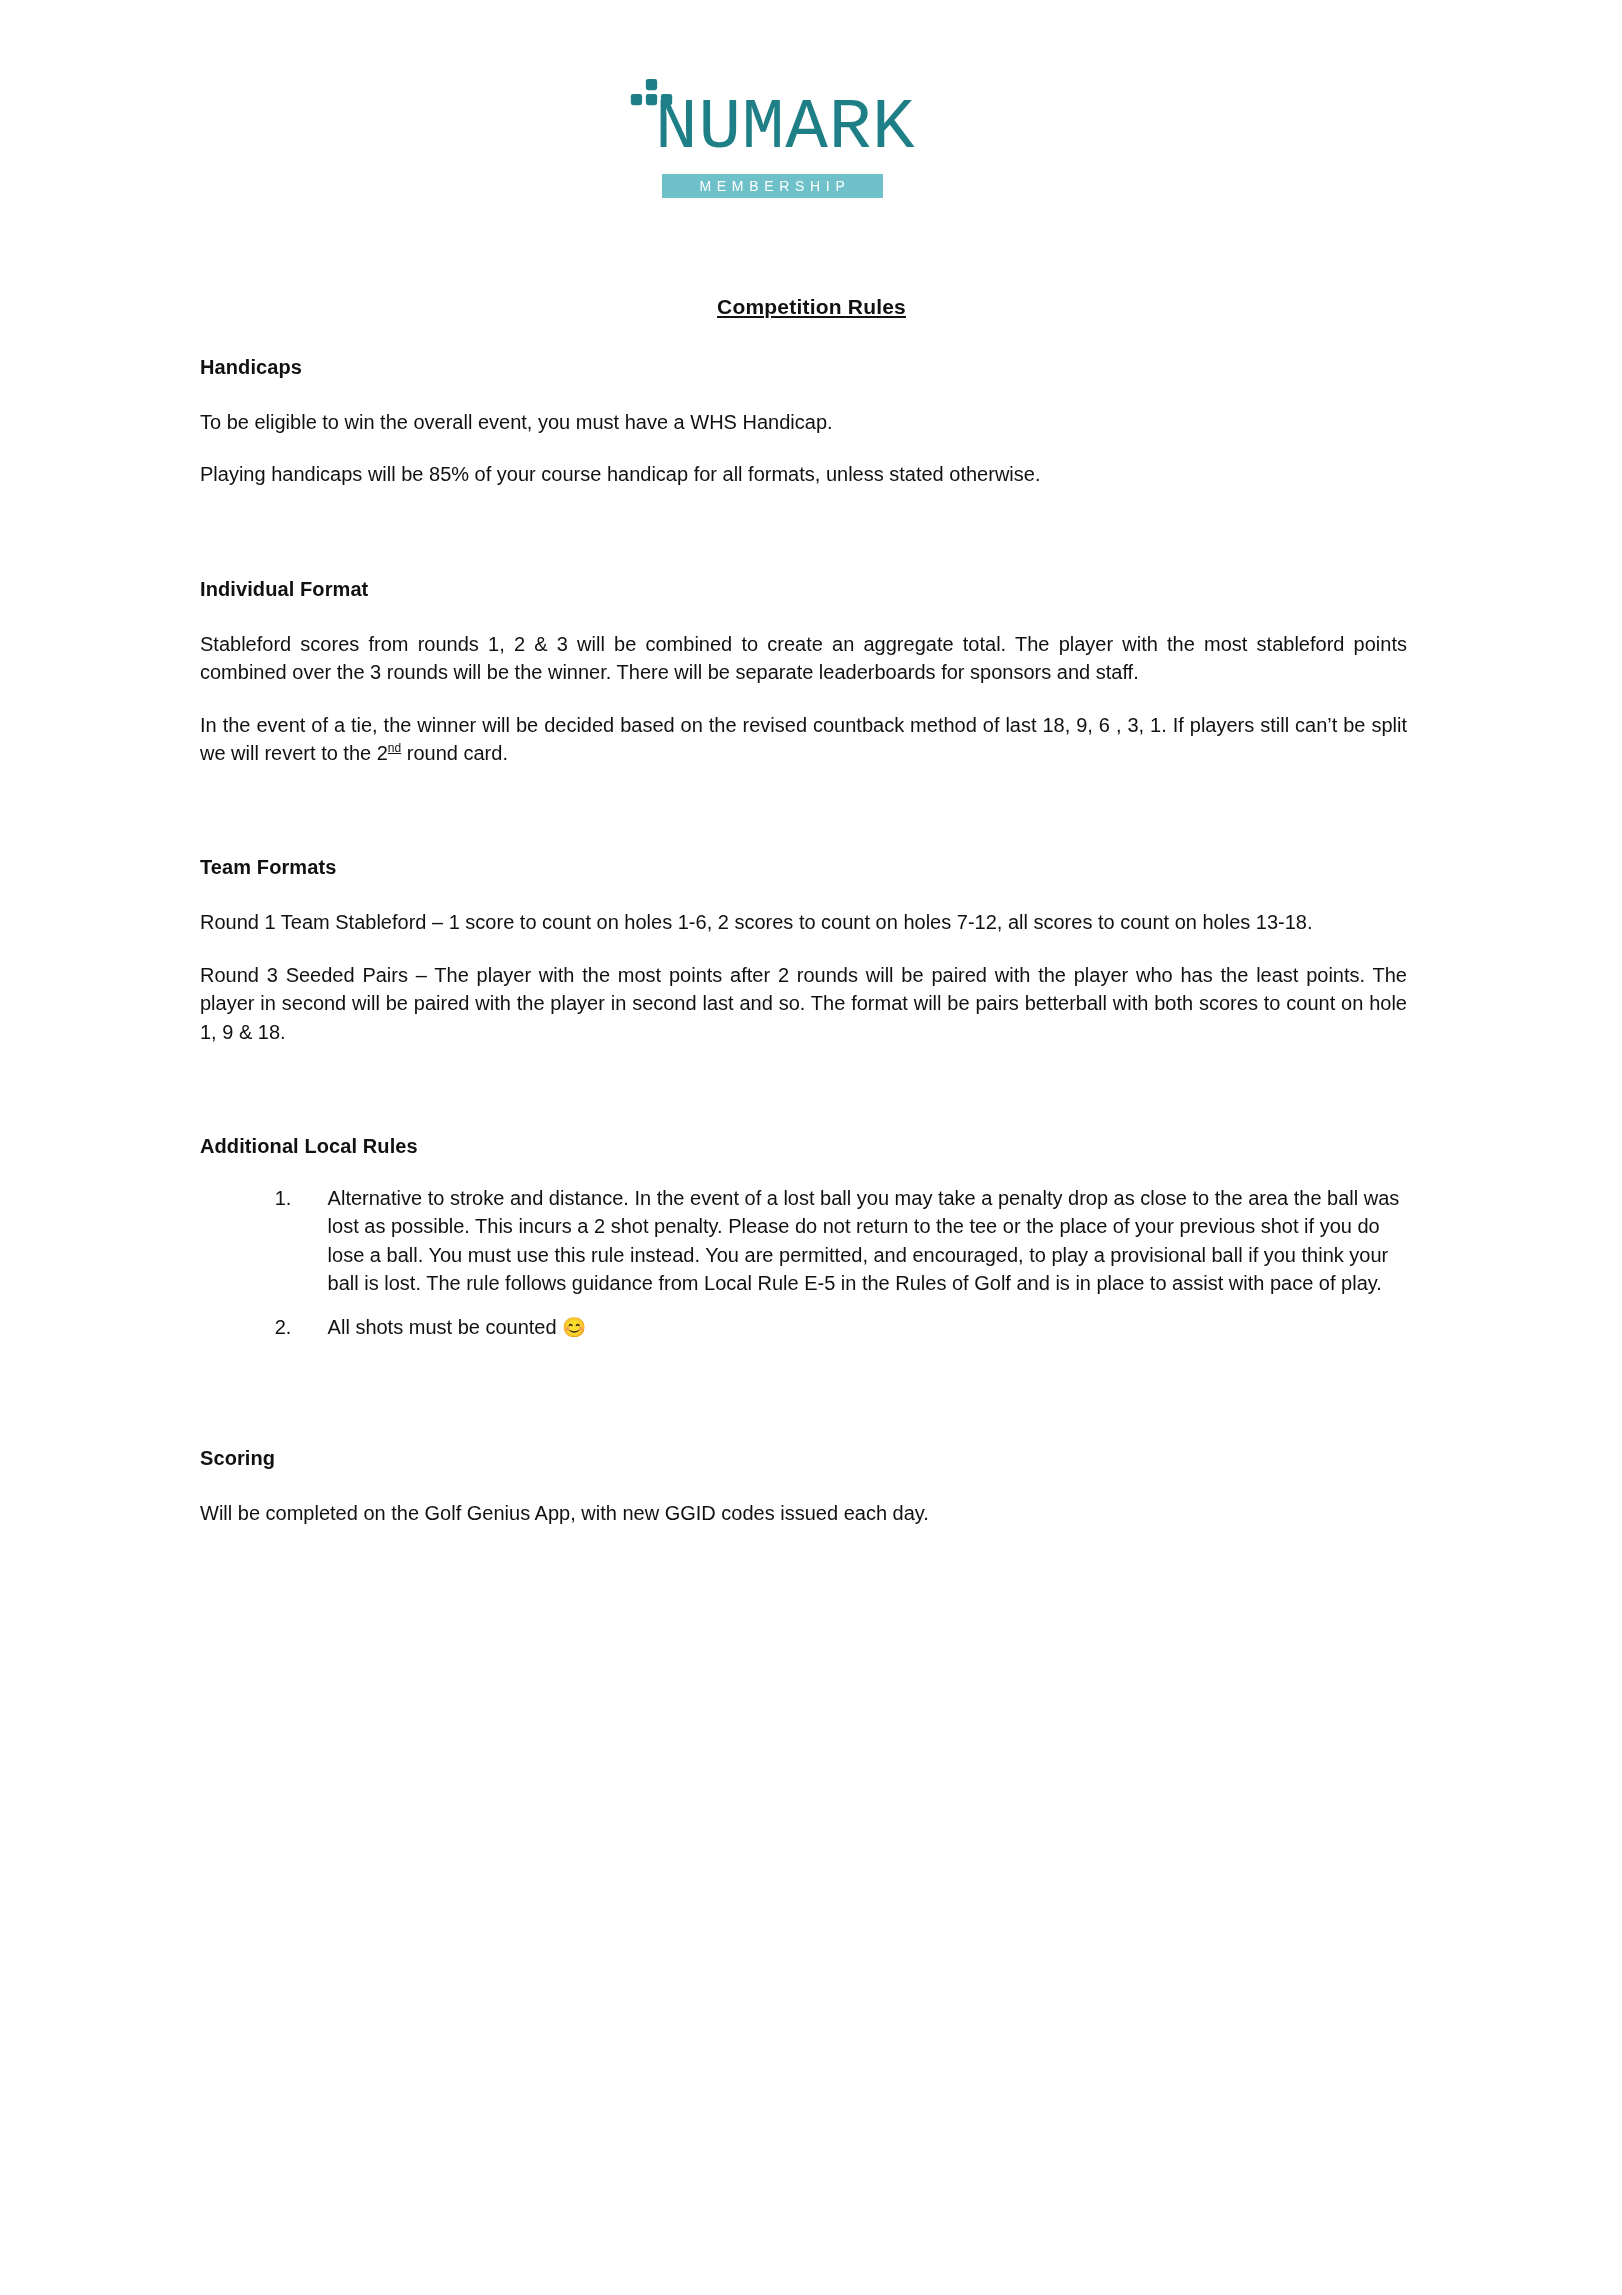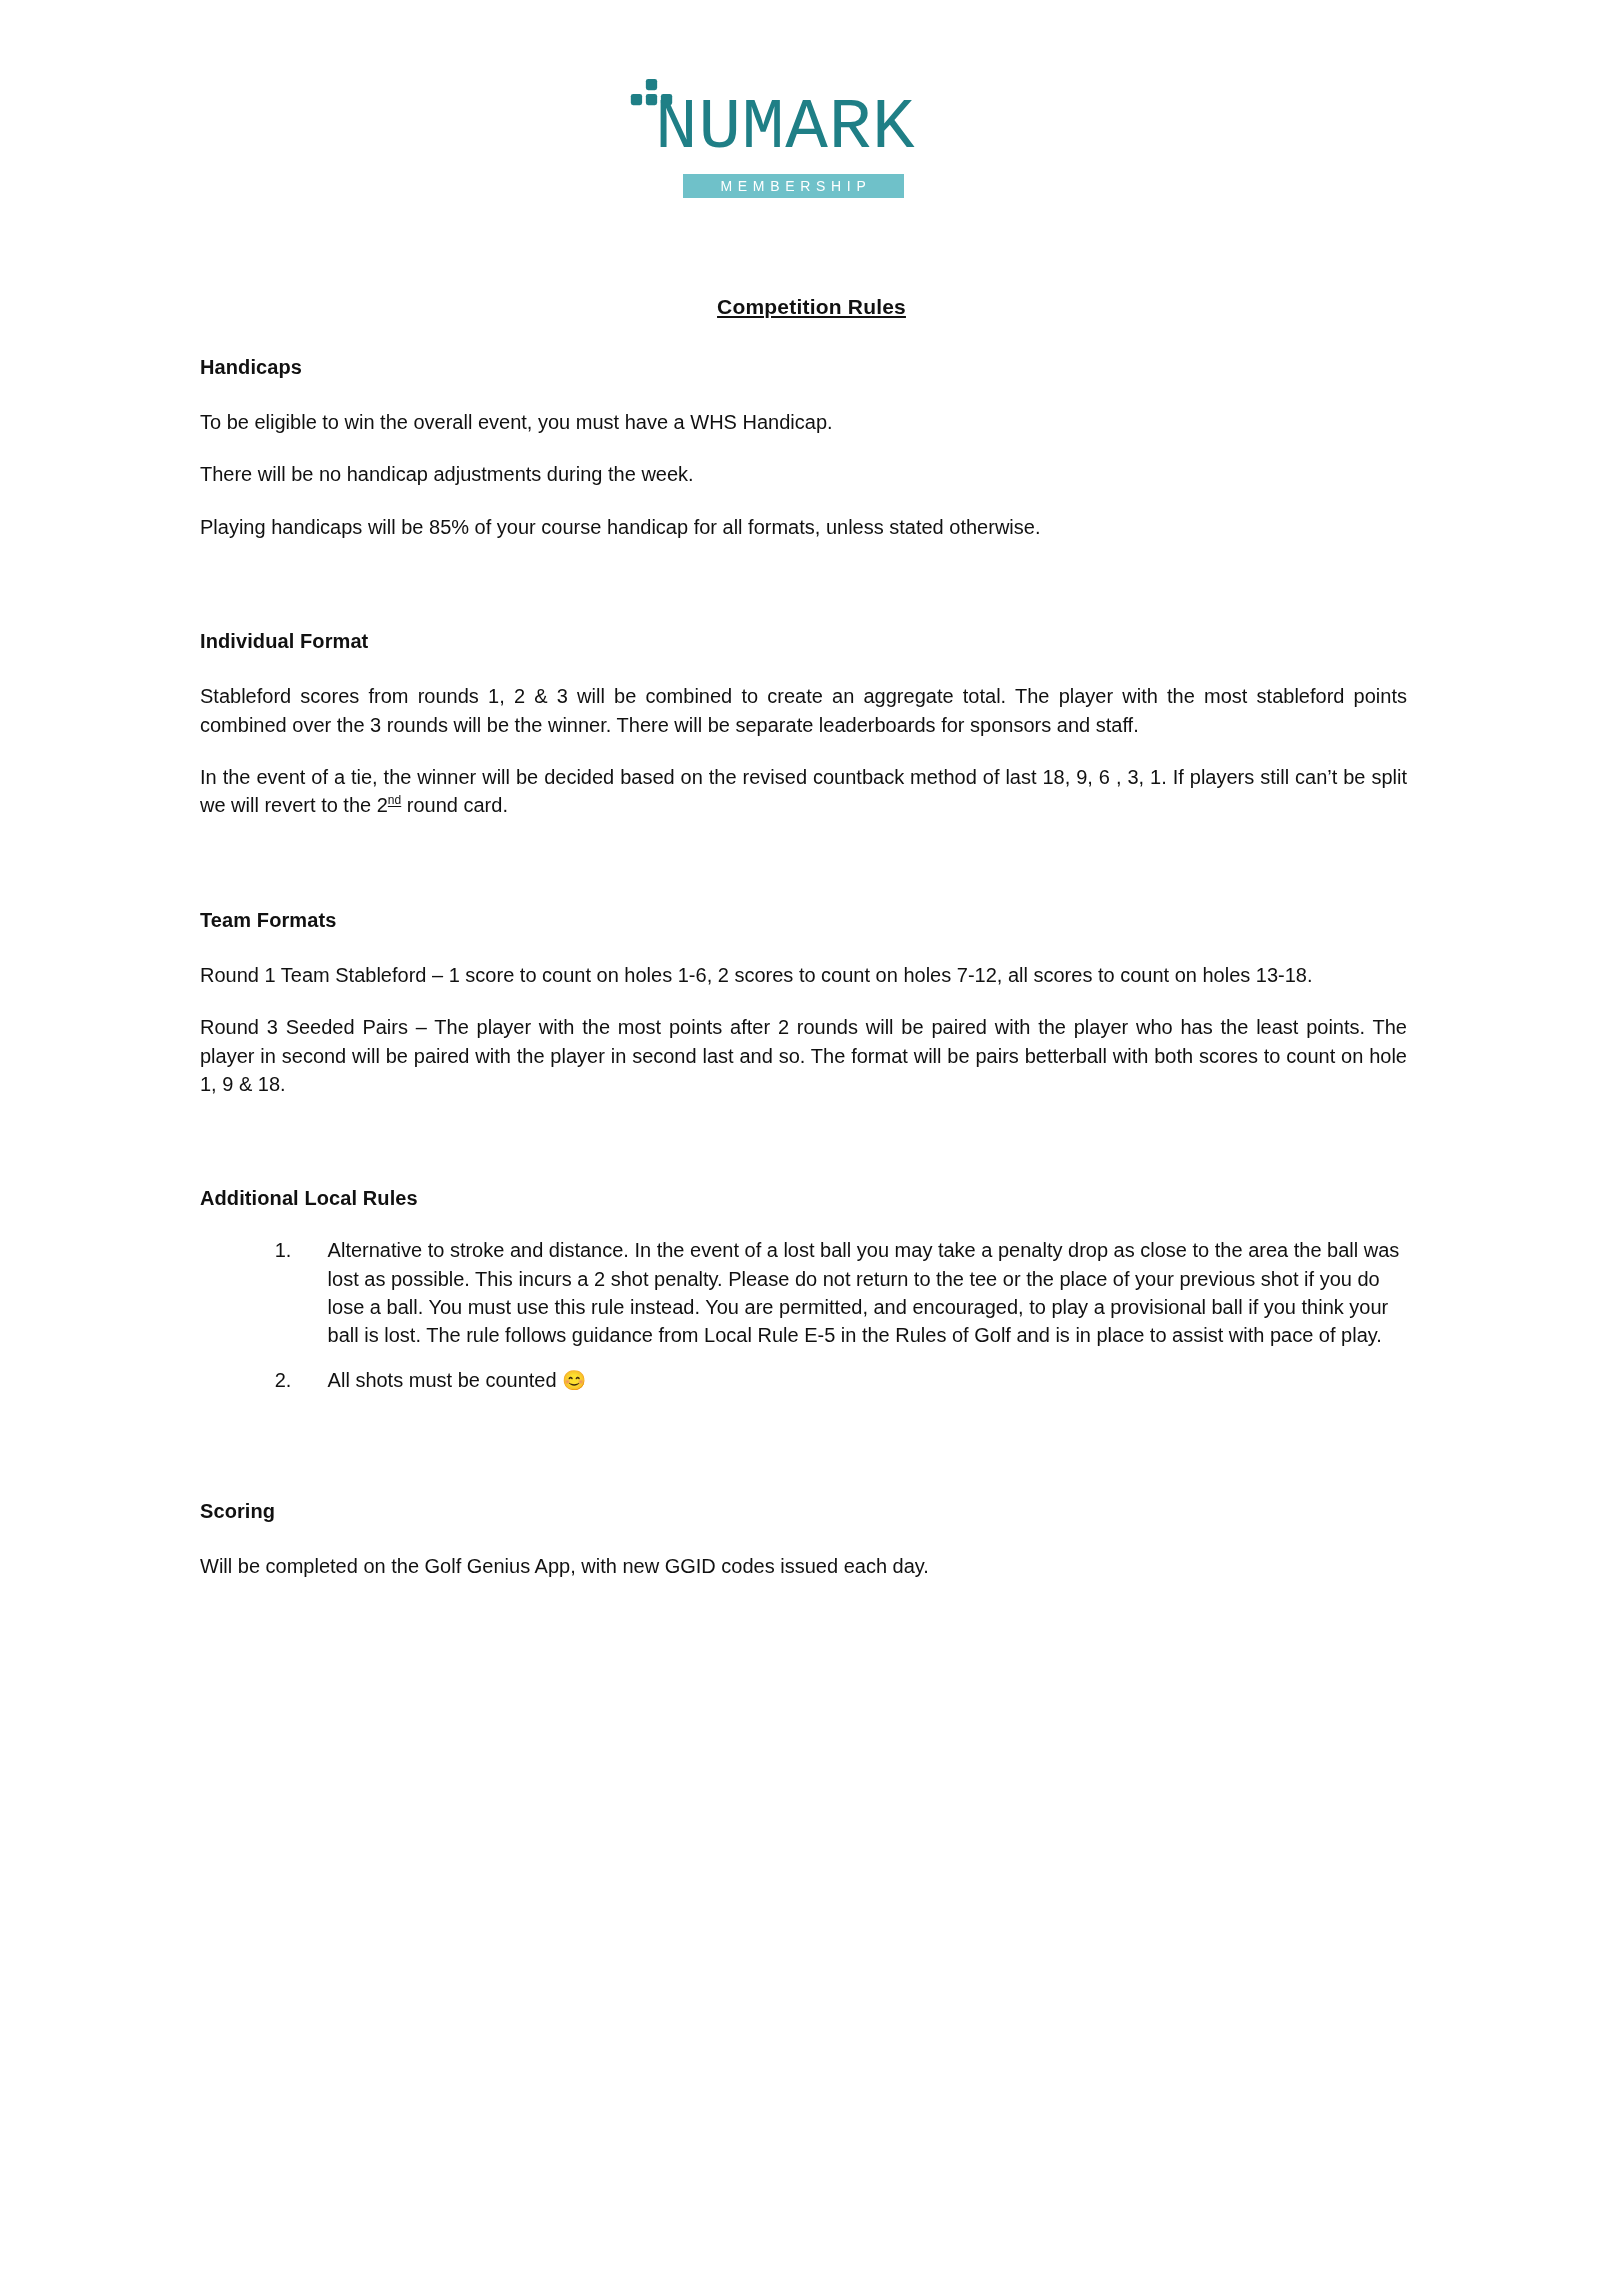--- a/index.html
+++ b/index.html
@@ -48,21 +48,21 @@
     top: 23px;
     font-family: Liberation Mono, monospace;
     font-size: 71px;
     letter-spacing: 0.8px;
     font-weight: 400;
     color: #1f7f86;
     line-height: 1;
   }
   .logo-sub {
     position: absolute;
-    left: 62px;
+    left: 41px;
     top: 104px;
     width: 221px;
     height: 24px;
     background: #6fc1c9;
     display: flex;
     align-items: center;
     justify-content: center;
   }
   .logo-sub span {
     font-family: "Liberation Sans", sans-serif;
@@ -143,21 +143,20 @@
       </div>
     </div>
   </div>
 
   <div class="doc">
 
     <div class="doc-title">Competition Rules</div>
 
     <h2 class="section">Handicaps</h2>
     <p class="body first">To be eligible to win the overall event, you must have a WHS Handicap.</p>
-    <p class="body">There will be no handicap adjustments during the week.</p>
     <p class="body">Playing handicaps will be 85% of your course handicap for all formats, unless stated otherwise.</p>
 
     <div class="spacer-lg"></div>
 
     <h2 class="section">Individual Format</h2>
     <p class="body first">Stableford scores from rounds 1, 2 &amp; 3 will be combined to create an aggregate total. The player with the most stableford points combined over the 3 rounds will be the winner. There will be separate leaderboards for sponsors and staff.</p>
     <p class="body"><span>In the event of a tie, the winner will be decided based on the revised countback method of last 18, 9, 6 , 3, 1. If players still can’t be split we will revert to the 2</span><sup>nd</sup><span> round card.</span></p>
 
     <div class="spacer-lg"></div>
 

